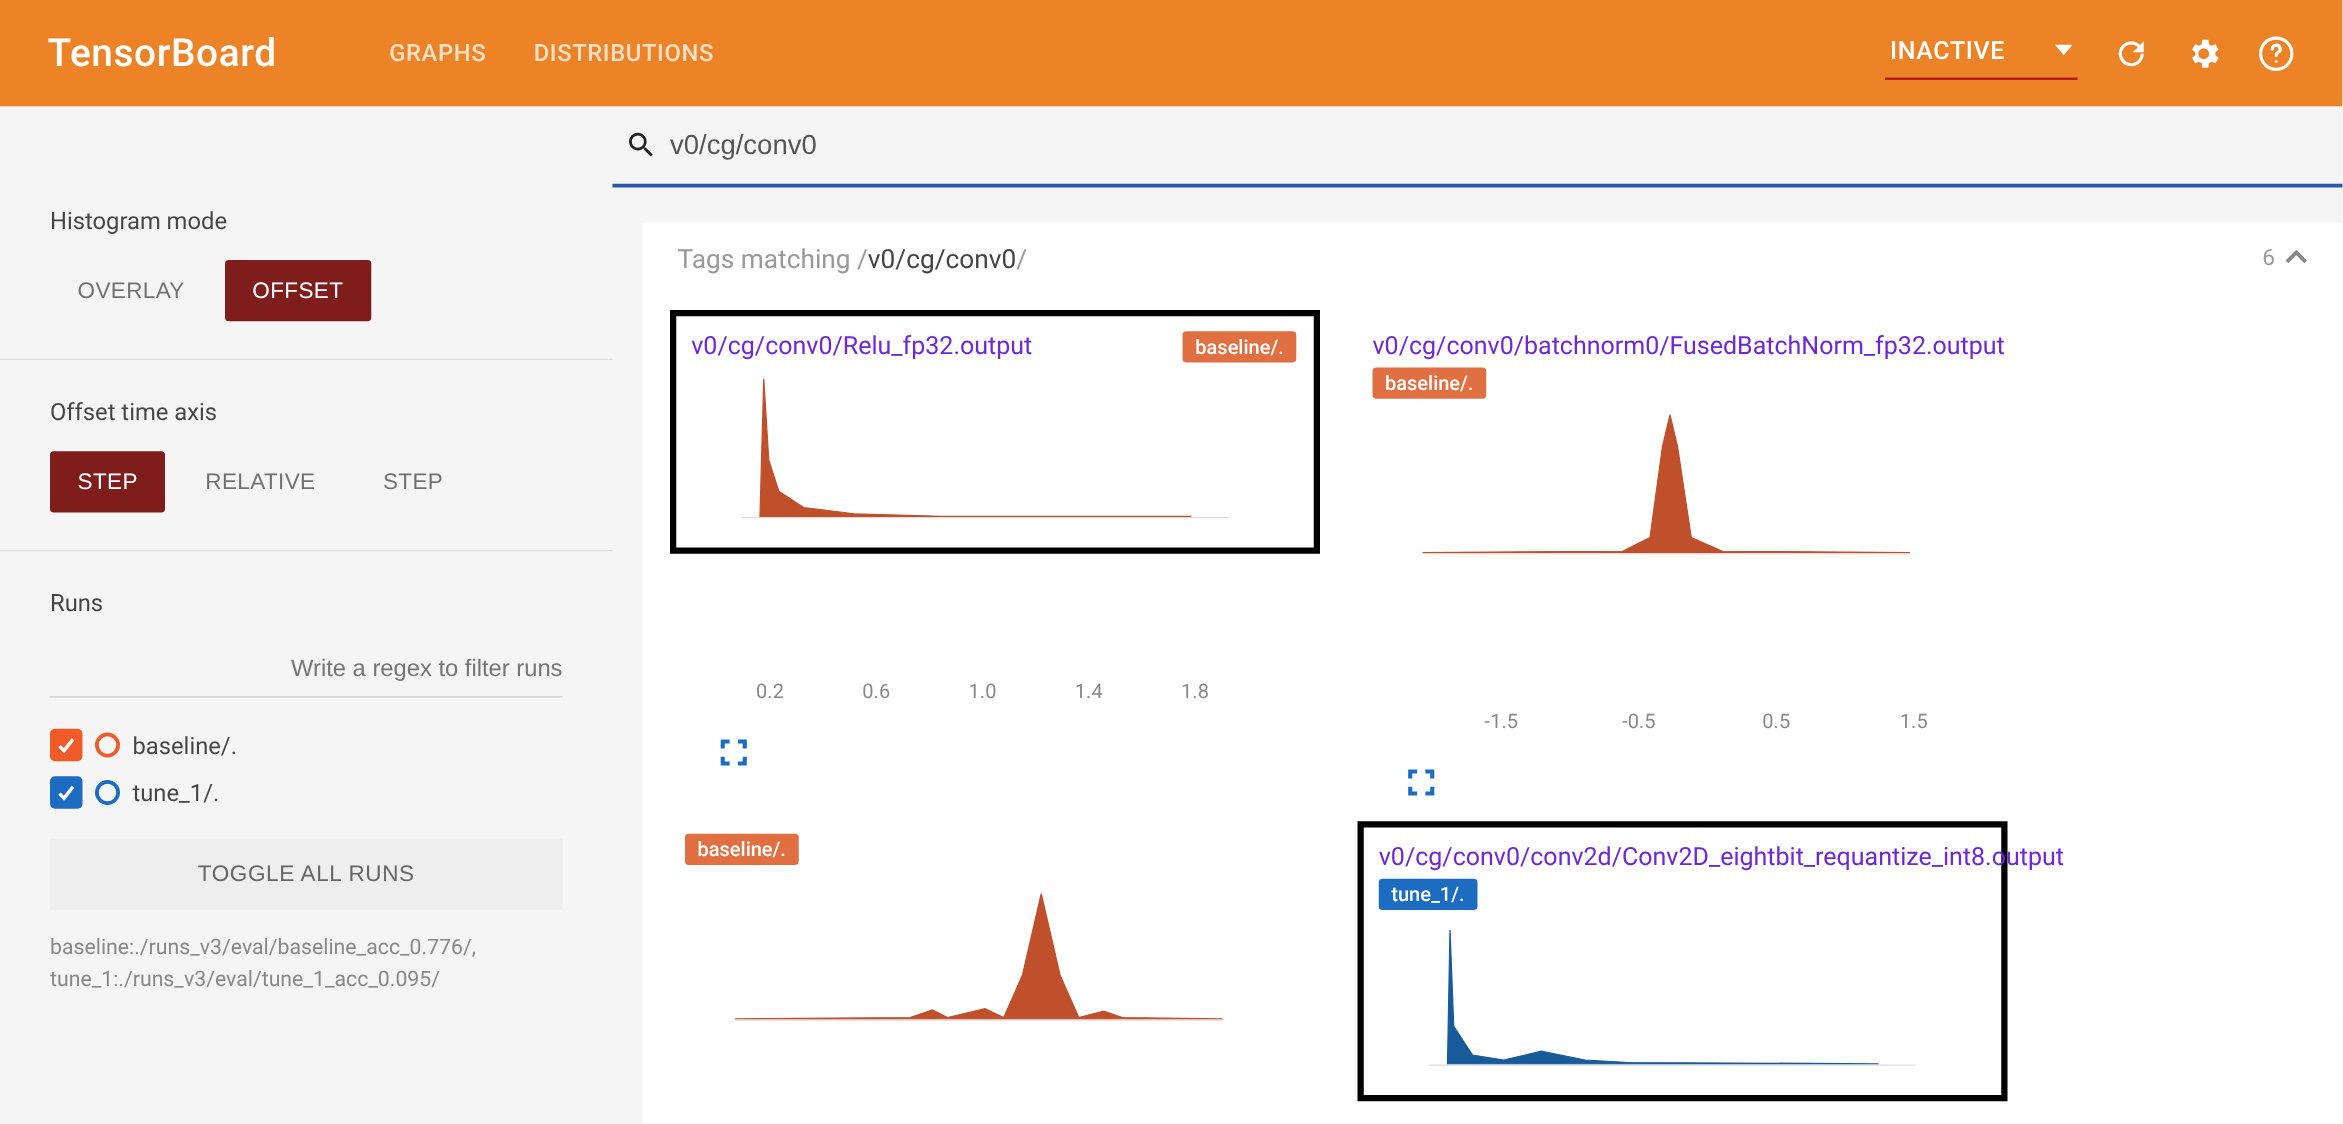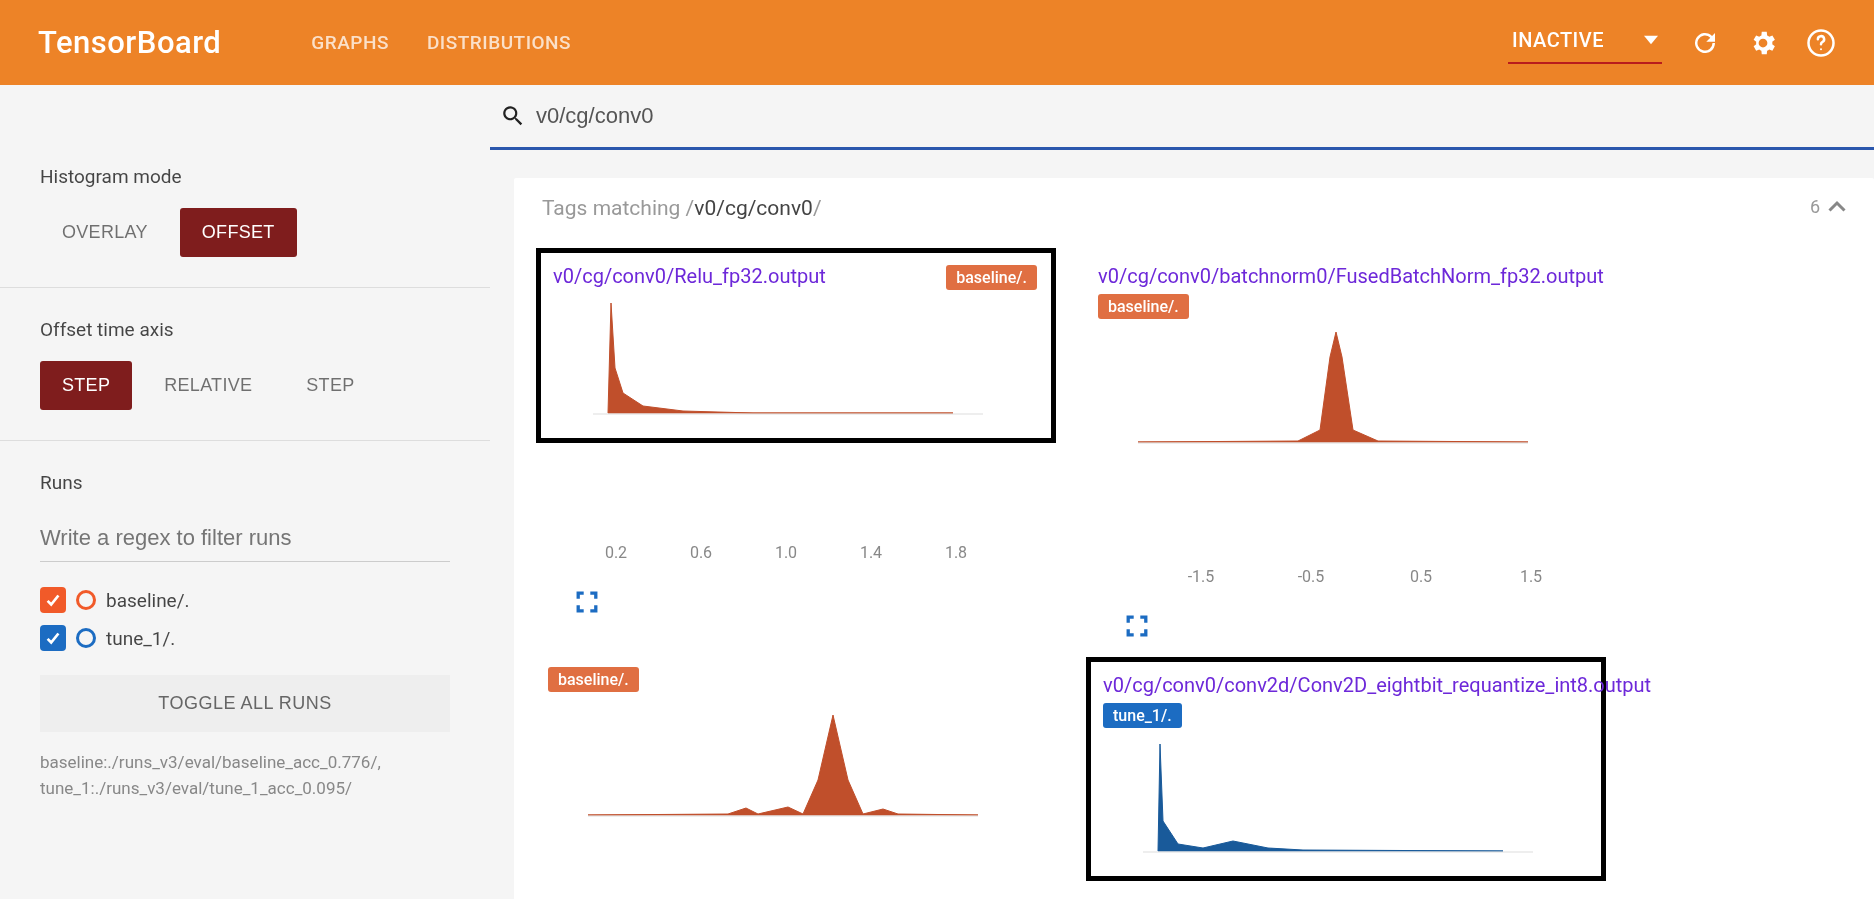--- a/index.html
+++ b/index.html
@@ -19,21 +19,21 @@
 .hicon.help svg { fill:none; stroke:#fff; stroke-width:2;}
 
 
 .sidebar { position:absolute; top:85px; left:0; width:490px; bottom:0; background:#f5f5f5; padding: 48px 40px; color: rgba(0,0,0,0.72); margin-top: 32px; }
 .section-title { font-size: 19px; margin-bottom: 20px; color: rgba(0,0,0,0.72); }
 .btnrow { display:flex; gap: 10px; margin-bottom: 30px; }
 .chipbtn { background: transparent; border: none; padding: 14px 22px; font-size: 18px; color: rgba(0,0,0,0.55); border-radius: 3px; cursor:pointer; font-weight:400; letter-spacing:0.3px;}
 .chipbtn.active { background: #7f1d1d; color: #fff; }
 .divider { border: none; border-top: 1px solid #ddd; margin: 0 -40px 30px -40px; }
 .runs-section .section-title { margin-bottom: 25px; }
-.runs-input { width:100%; border:none; border-bottom:1px solid #ccc; background:transparent; font-size:22px; padding: 6px 0 10px 0; color:#8b5cf6; margin-bottom: 25px; outline:none; }
+.runs-input { width:100%; border:none; border-bottom:1px solid #ccc; background:transparent; font-size:19px; padding: 6px 0 10px 0; color:#8b5cf6; margin-bottom: 25px; outline:none;text-align:right; }
 .run-row { display:flex; align-items:center; gap: 10px; margin-bottom: 12px; font-size:19px; }
 .chk { width:26px; height:26px; border-radius:4px; display:flex; align-items:center; justify-content:center; }
 .chk.orange { background:#f15a29; }
 .chk.blue { background:#1c6cc2; }
 .chk svg { width:18px; height:18px; stroke:#fff; stroke-width:3; fill:none; }
 .swatch { width:20px; height:20px; border-radius:50%; border:3px solid; }
 .swatch.orange-b { border-color:#f15a29; }
 .swatch.blue-b { border-color:#1c6cc2; }
 .toggle-all { width:100%; background:#eee; border:none; padding:18px 0; font-size:18px; color:#666; margin-top:12px; cursor:pointer; letter-spacing:0.5px;}
 .run-paths { font-size:17px; color:#888; margin-top:18px; line-height:1.5; }

